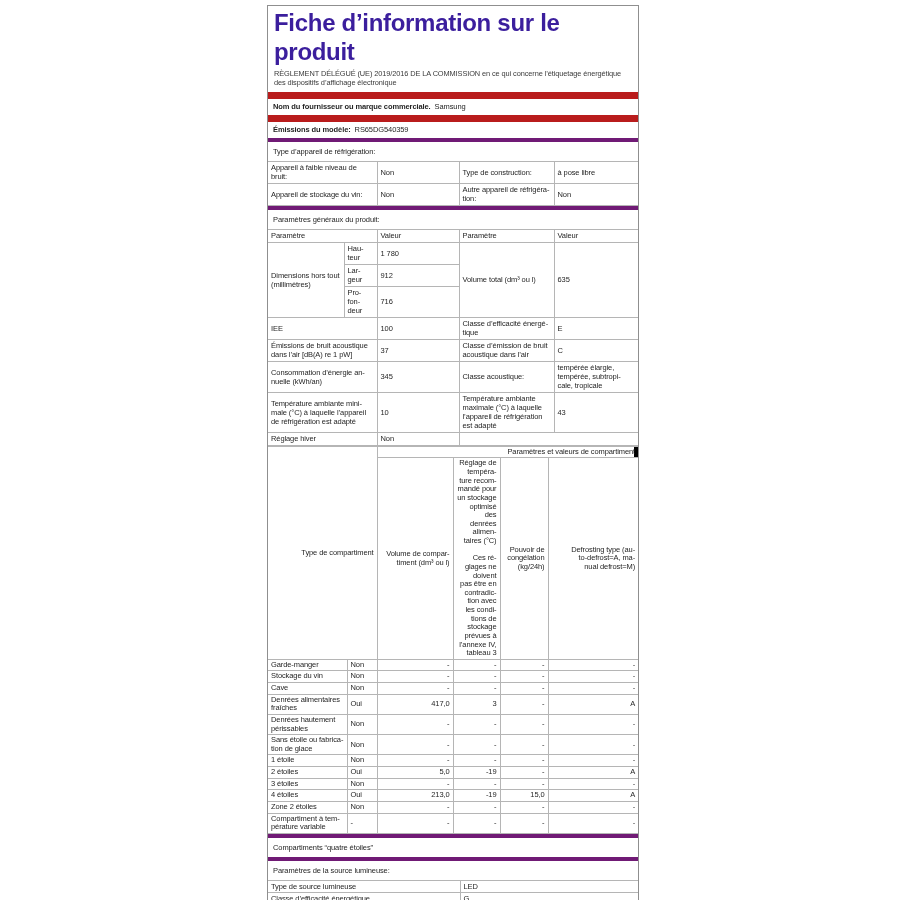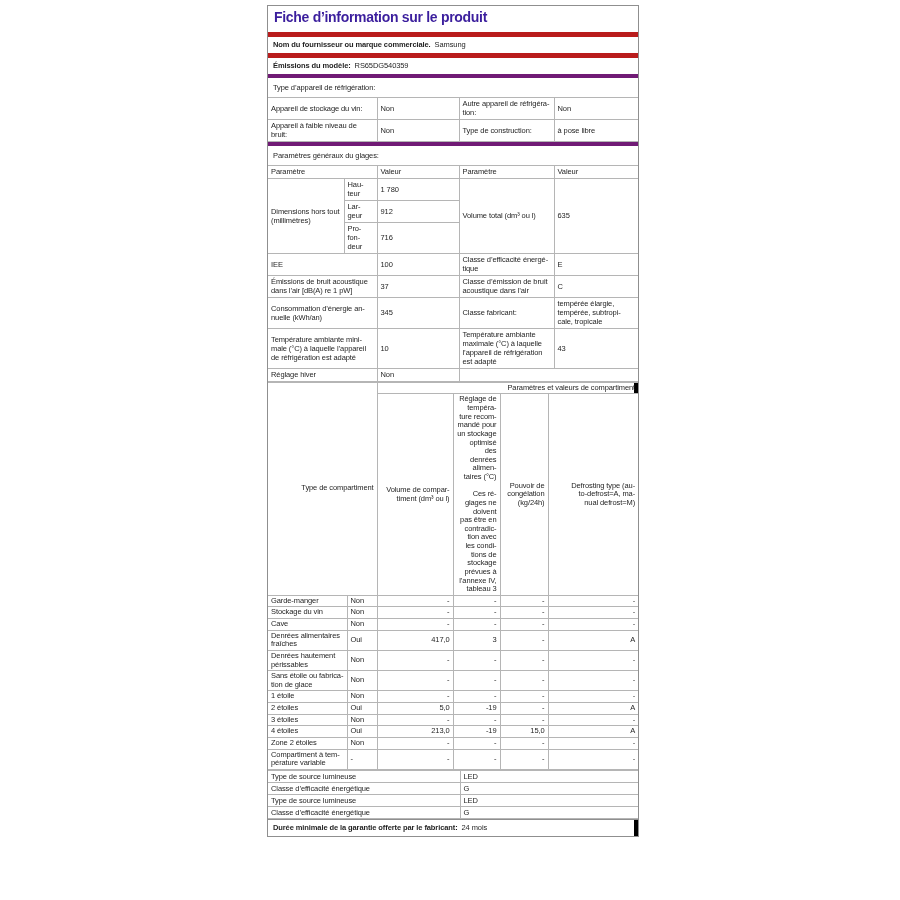--- a/index.html
+++ b/index.html
@@ -6,23 +6,23 @@
   body{
     width:900px;height:900px;background:#ffffff;position:relative;
     font-family:"Liberation Sans",sans-serif;color:#1f1f1f;
   }
   .sheet{
     position:absolute;left:267px;top:5px;width:370px;
     border:1px solid #8f8f8f;background:#fff;
     font-size:7.5px;line-height:1.2;letter-spacing:-0.1px;
   }
   .title-block{padding:2px 6px 4px 6px;}
-  .doc-title{font-size:14px;font-weight:bold;color:#3b1e9d;letter-spacing:-0.3px;padding:1px 0 2px 0;}
+  .doc-title{font-size:24px;font-weight:bold;color:#3b1e9d;letter-spacing:-0.3px;padding:1px 0 2px 0;}
   .doc-subtitle{font-size:7.4px;color:#3a3a3a;line-height:1.3;}
-  .kv-row{border-top:5px solid #b91c1c;padding:3.5px 5px;}
+  .kv-row{border-top:7px solid #b91c1c;padding:3.5px 5px;}
   .kv-row b{letter-spacing:-0.1px;}
   .section-row{border-top:4px solid #701a75;padding:5px 5px;font-weight:normal;}
   .bar{box-shadow:inset -4px 0 0 #000;}
   table{width:100%;border-collapse:collapse;table-layout:fixed;border-top:1px solid #9a9a9a;}
   td{
     border:1px solid #b5b5b5;padding:1.5px 3px;vertical-align:middle;
     white-space:pre-line;overflow:hidden;
   }
   td:first-child{border-left:none;}
   td:last-child{border-right:none;}
@@ -34,20 +34,21 @@
   .light-table td{padding:1px 3px;}
   .warranty-row{border-top:1px solid #8f8f8f;padding:3.5px 5px;}
 </style>
 </head>
 <body>
 
 <div class="sheet">
 
   <div class="title-block">
     <div class="doc-title">Fiche d’information sur le produit</div>
+    <div class="doc-subtitle">RÈGLEMENT DÉLÉGUÉ (UE) 2019/2016 DE LA COMMISSION en ce qui concerne l’étiquetage énergétique des dispositifs d’affichage électronique</div>
   </div>
 
   <div class="kv-row">
     <b>Nom du fournisseur ou marque commerciale.</b>&nbsp;
     <span>Samsung</span>
   </div>
   <div class="kv-row">
     <b>Émissions du modèle:</b>&nbsp;
     <span>RS65DG540359</span>
   </div>
@@ -55,36 +56,36 @@
   <div class="section-row">Type d’appareil de réfrigération:</div>
   <table>
     <colgroup>
         <col style="width:109px">
         <col style="width:82px">
         <col style="width:95px">
         <col style="width:84px">
       </colgroup>
     <tbody>
         <tr>
+      <td>Appareil à faible niveau de bruit:</td>
+      <td>Non</td>
+      <td>Type de construction:</td>
+      <td>à pose libre</td>
+    </tr>
+    <tr>
       <td>Appareil de stockage du vin:</td>
       <td>Non</td>
       <td>Autre appareil de réfrigéra-
 tion:</td>
       <td>Non</td>
     </tr>
-    <tr>
-      <td>Appareil à faible niveau de bruit:</td>
-      <td>Non</td>
-      <td>Type de construction:</td>
-      <td>à pose libre</td>
-    </tr>
   </tbody>
     </table>
 
-  <div class="section-row">Paramètres généraux du glages:</div>
+  <div class="section-row">Paramètres généraux du produit:</div>
   <table>
     <colgroup>
         <col style="width:76px">
         <col style="width:33px">
         <col style="width:82px">
         <col style="width:95px">
         <col style="width:84px">
       </colgroup>
     <tbody>
         <tr>
@@ -125,21 +126,21 @@
 dans l’air [dB(A) re 1 pW]</td>
       <td>37</td>
       <td>Classe d’émission de bruit
 acoustique dans l’air</td>
       <td>C</td>
     </tr>
     <tr>
       <td colspan="2">Consommation d’énergie an-
 nuelle (kWh/an)</td>
       <td>345</td>
-      <td>Classe fabricant:</td>
+      <td>Classe acoustique:</td>
       <td>tempérée élargie,
 tempérée, subtropi-
 cale, tropicale</td>
     </tr>
     <tr>
       <td colspan="2">Température ambiante mini-
 male (°C) à laquelle l’appareil
 de réfrigération est adapté</td>
       <td>10</td>
       <td>Température ambiante
@@ -298,21 +299,23 @@
 pérature variable</td>
       <td>-</td>
       <td class="center">-</td>
       <td class="center">-</td>
       <td class="center">-</td>
       <td class="center">-</td>
     </tr>
   </tbody>
     </table>
 
-
+  <div class="section-row">Compartiments “quatre étoiles”</div>
+
+  <div class="section-row">Paramètres de la source lumineuse:</div>
   <table class="light-table">
     <colgroup>
         <col style="width:192px">
         <col style="width:178px">
       </colgroup>
     <tbody>
         <tr>
       <td>Type de source lumineuse</td>
       <td>LED</td>
     </tr>

